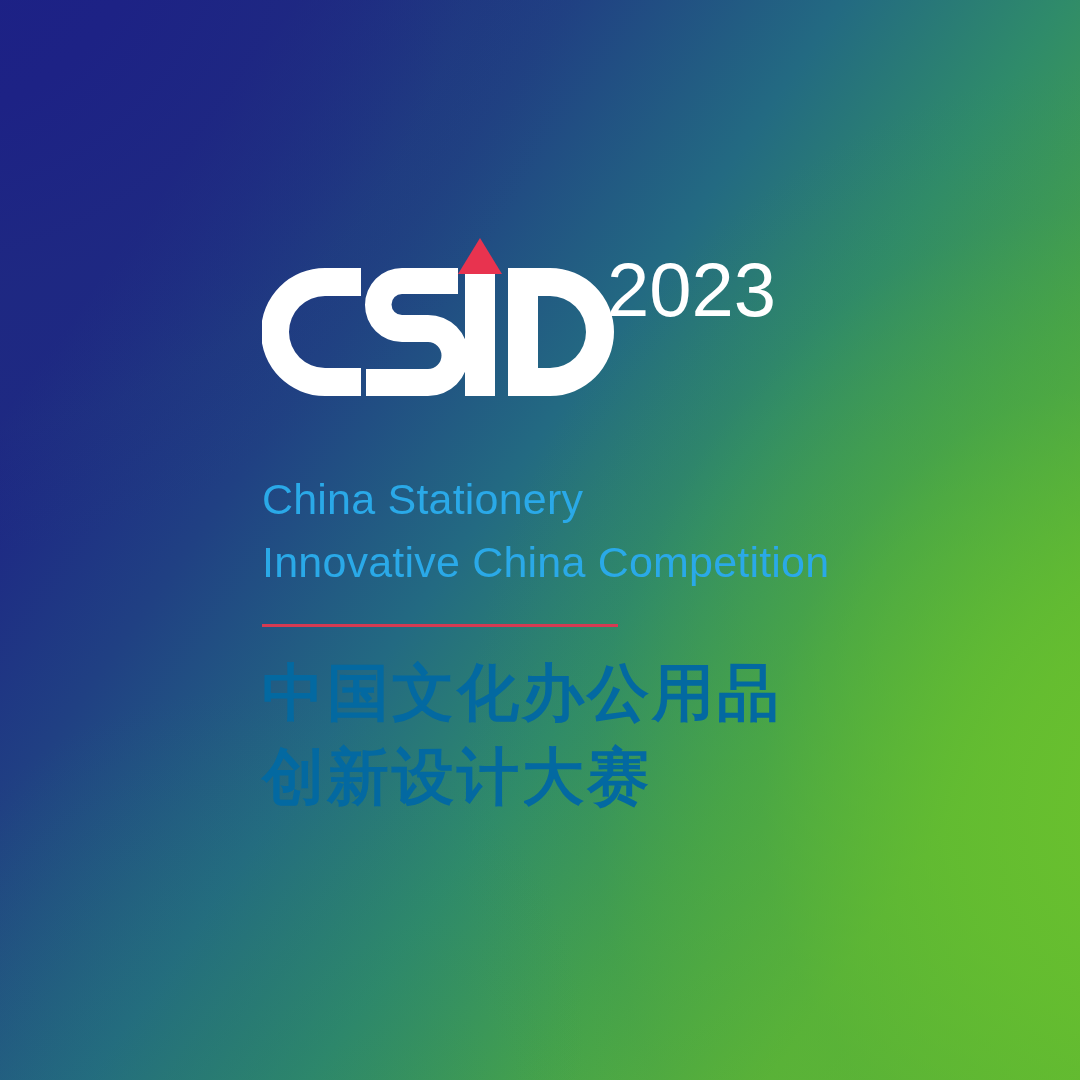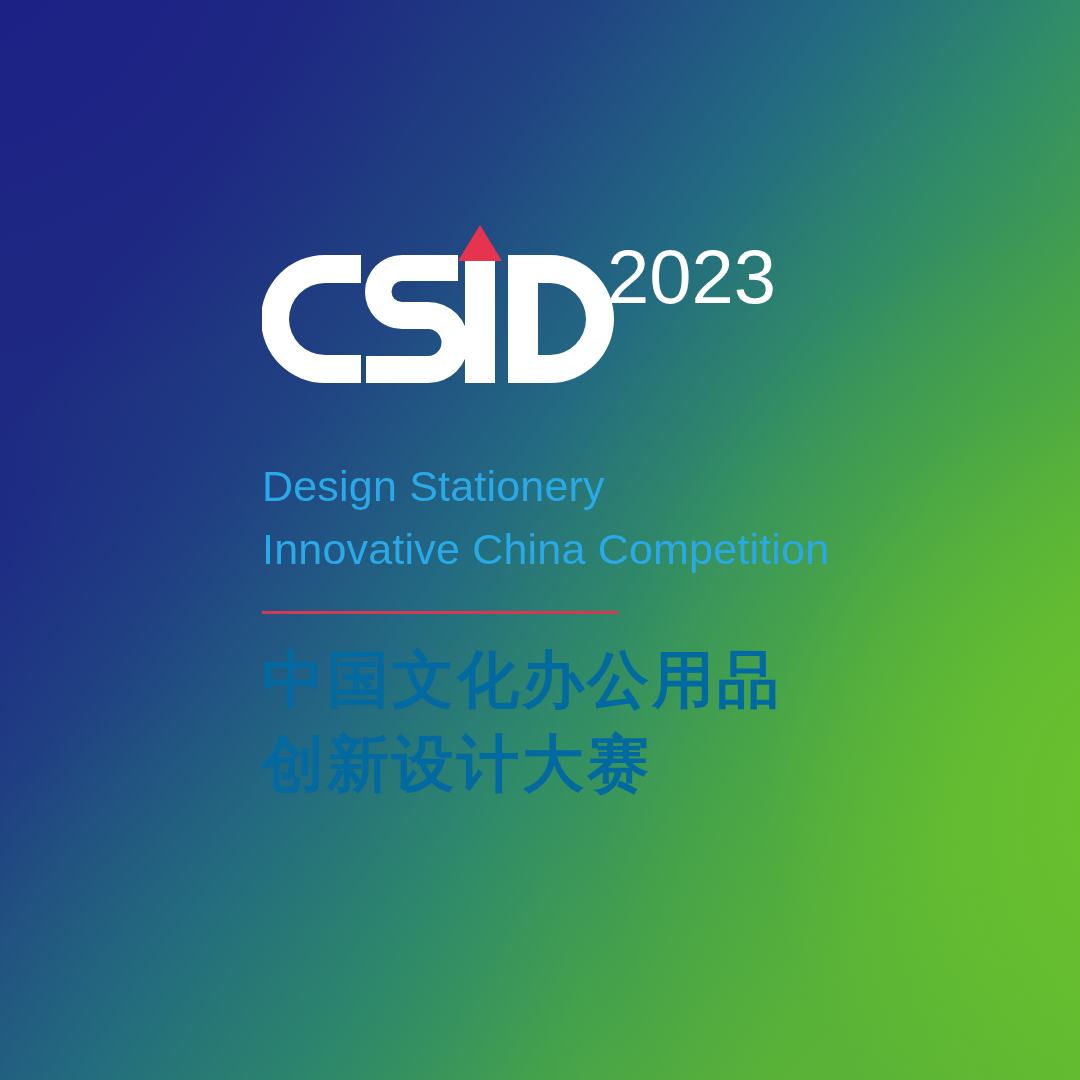--- a/index.html
+++ b/index.html
@@ -53,21 +53,21 @@
     inset: 0;
     background: radial-gradient(ellipse 46% 46% at 22% 96%,
         rgba(38,120,110,0.30) 0%,
         rgba(0,0,0,0) 70%);
   }
 
   
   .content {
     position: absolute;
     left: 262px;
-    top: 219px;
+    top: 232px;
     width: 760px;
   }
 
   .logo-row {
     position: relative;
     height: 200px;
     width: 530px;
   }
   .logo-mark { display: block; }
   .year {
@@ -164,21 +164,21 @@
           M 276 64
           L 288 64
           A 36 36 0 0 1 288 136
           L 276 136
           Z"></path>
       </svg>
       <div class="year">2023</div>
     </div>
 
     <div class="subtitle">
-      <div>Design Stationery</div>
+      <div>China Stationery</div>
       <div>Innovative China Competition</div>
     </div>
 
     <div class="divider"></div>
 
     <div class="cn-title">
       <div>中国文化办公用品</div>
       <div>创新设计大赛</div>
     </div>
 

